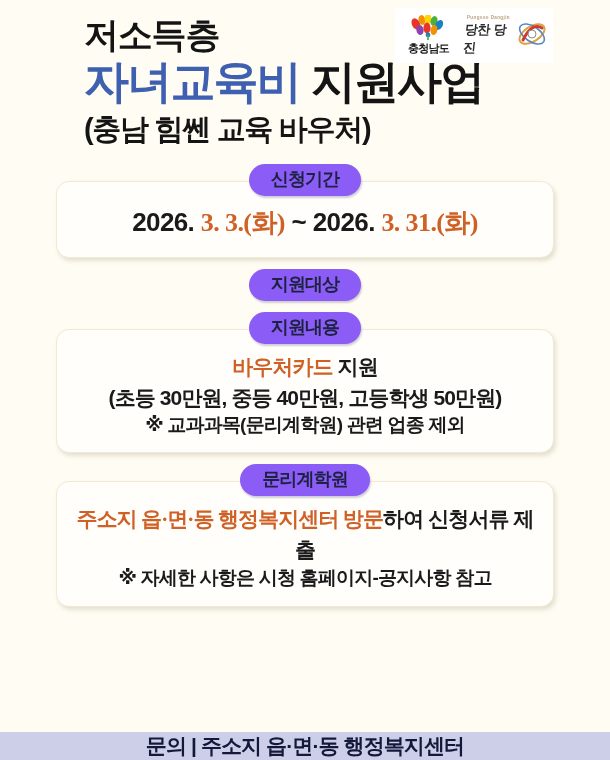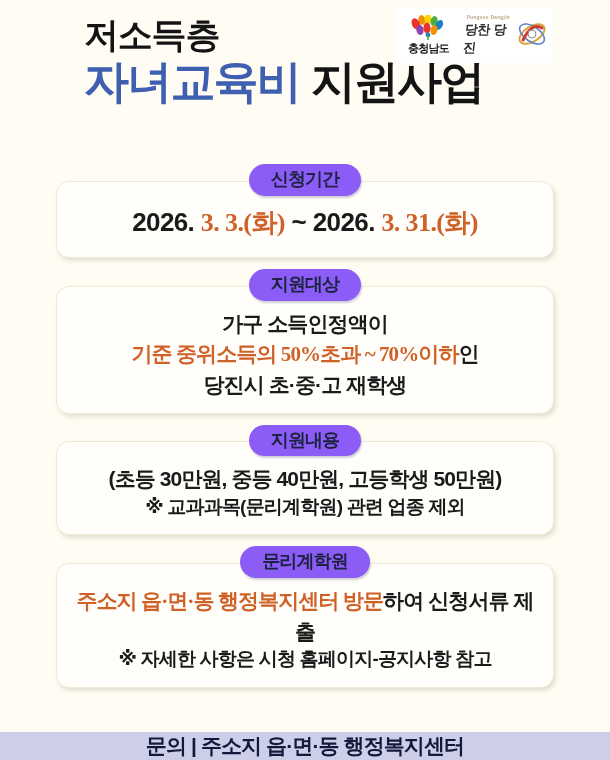--- a/index.html
+++ b/index.html
@@ -204,20 +204,21 @@
 
 <div class="poster">
 
   <div class="header">
 
     <div class="headline-block">
       <div class="line-1">저소득층</div>
       <div class="line-2">
         <span class="blue">자녀교육비</span><span> 지원사업</span>
       </div>
+      <div class="line-3">(충남 힘쎈 교육 바우처)</div>
     </div>
 
     <div class="logo-lockup">
       <div class="logo-cn">
         <span class="mark">
           <svg width="40" height="26" viewBox="0 0 40 26" aria-hidden="true">
             <ellipse cx="8" cy="9" rx="4" ry="6" fill="#e8352b" transform="rotate(-28 8 9)"></ellipse>
             <ellipse cx="14" cy="5" rx="3.4" ry="5" fill="#f39200" transform="rotate(-14 14 5)"></ellipse>
             <ellipse cx="20" cy="4" rx="3.4" ry="5.2" fill="#ffd400"></ellipse>
             <ellipse cx="26" cy="6" rx="3.4" ry="5" fill="#4caf3f" transform="rotate(16 26 6)"></ellipse>
@@ -259,34 +260,30 @@
         <div class="row big">
           <span>2026. </span><span class="orange">3. 3.(화)</span><span> ~ 2026. </span><span class="orange">3. 31.(화)</span>
         </div>
       </div>
     </div>
 
     <div class="section sec-target">
       <div class="pill-row">
         <div class="pill">지원대상</div>
       </div>
-      <div class="card">
-        <div class="row">가구 소득인정액이</div>
-        <div class="row">
-          <span class="orange">기준 중위소득의 50%초과 ~ 70%이하</span><span>인</span>
-        </div>
-        <div class="row">당진시 초·중·고 재학생</div>
-      </div>
     </div>
 
     <div class="section sec-content">
       <div class="pill-row">
         <div class="pill">지원내용</div>
       </div>
       <div class="card">
+        <div class="row">
+          <span class="orange">바우처카드</span><span> 지원</span>
+        </div>
         <div class="row">(초등 30만원, 중등 40만원, 고등학생 50만원)</div>
         <div class="row small">※ 교과과목(문리계학원) 관련 업종 제외</div>
       </div>
     </div>
 
     <div class="section sec-method">
       <div class="pill-row">
         <div class="pill">문리계학원</div>
       </div>
       <div class="card">

